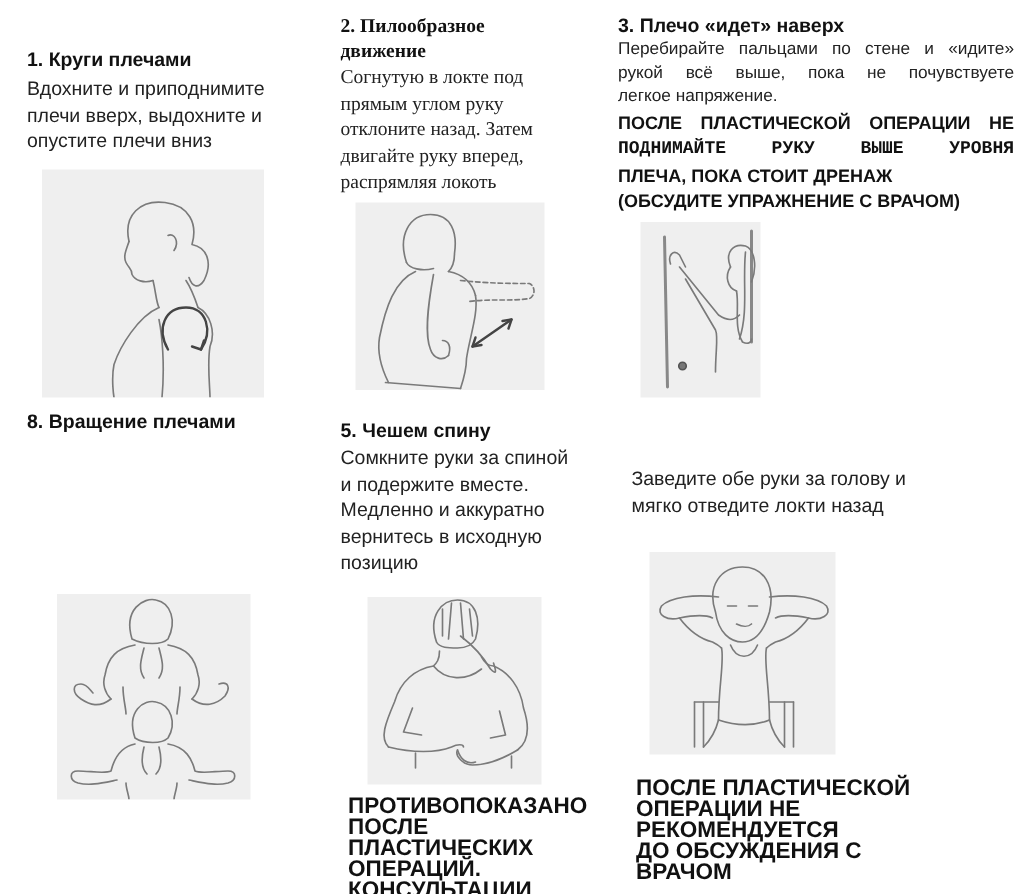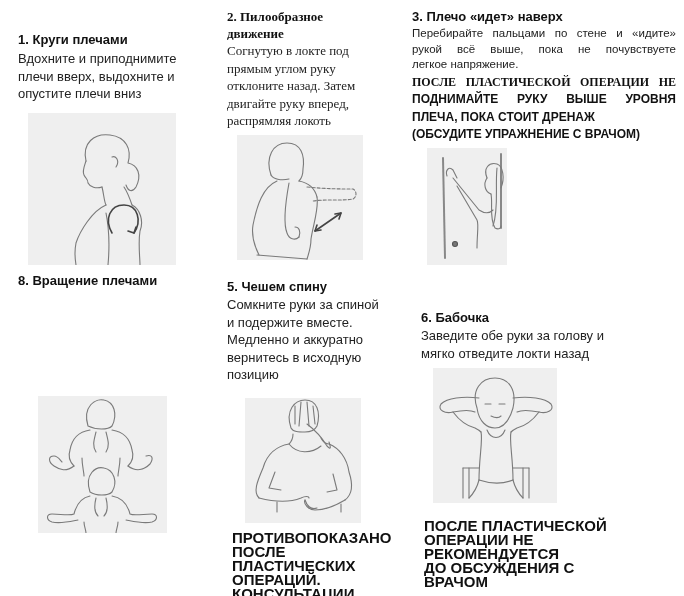--- a/index.html
+++ b/index.html
@@ -76,22 +76,22 @@
 </div>
 
 <div class="block" style="left:412px; top:8px; width:264px;">
   <div class="title">3. Плечо «идет» наверх</div>
   <div class="desc small justify" style="margin-top:1px;">
     <div style="text-align-last:justify;">Перебирайте пальцами по стене и «идите»</div>
     <div style="text-align-last:justify;">рукой всё выше, пока не почувствуете</div>
     <div>легкое напряжение.</div>
   </div>
   <div class="warn" style="margin-top:1px;">
-    <div style="text-align-last:justify;font-family:Liberation Serif, serif;">ПОСЛЕ ПЛАСТИЧЕСКОЙ ОПЕРАЦИИ НЕ</div>
-    <div style="text-align-last:justify;">ПОДНИМАЙТЕ РУКУ ВЫШЕ УРОВНЯ</div>
+    <div style="text-align-last:justify;">ПОСЛЕ ПЛАСТИЧЕСКОЙ ОПЕРАЦИИ НЕ</div>
+    <div style="text-align-last:justify;font-family:Liberation Mono, monospace;">ПОДНИМАЙТЕ РУКУ ВЫШЕ УРОВНЯ</div>
     <div>ПЛЕЧА, ПОКА СТОИТ ДРЕНАЖ</div>
     <div>(ОБСУДИТЕ УПРАЖНЕНИЕ С ВРАЧОМ)</div>
   </div>
 </div>
 <div class="pic" style="left:427px; top:148px; width:80px; height:117px;">
   <svg viewBox="0 0 80 117">
     <path class="fillwall" d="M16 10 L18 110"></path>
     <path class="fillwall" d="M74 6 L74 80"></path>
     <path d="M20 28 C18 22 22 18 26 22 L30 30"></path>
     <path d="M26 30 L52 62 C58 66 62 66 66 62"></path>
@@ -156,21 +156,20 @@
     <path d="M60 102 C62 108 66 112 72 110"></path>
   </svg>
 </div>
 <div class="note" style="left:232px; top:531px; width:180px;">
   <div>ПРОТИВОПОКАЗАНО ПОСЛЕ</div>
   <div>ПЛАСТИЧЕСКИХ ОПЕРАЦИЙ.</div>
   <div>КОНСУЛЬТАЦИИ ХИРУРГА</div>
 </div>
 
 <div class="block" style="left:421px; top:309px; width:260px;">
-  <div class="title">6. Бабочка</div>
   <div class="desc" style="margin-top:1px;">
     <div>Заведите обе руки за голову и</div>
     <div>мягко отведите локти назад</div>
   </div>
 </div>
 <div class="pic" style="left:433px; top:368px; width:124px; height:135px;">
   <svg viewBox="0 0 124 135">
     <path d="M44 40 C38 22 48 10 62 10 C76 10 84 22 80 40 C76 54 70 60 62 60 C54 60 46 54 44 40"></path>
     <path d="M52 36 L58 36 M66 36 L72 36 M58 48 C62 50 66 50 68 48"></path>
     <path d="M46 30 C30 28 14 30 8 36 C4 42 12 46 20 44 C30 42 38 42 42 44"></path>

